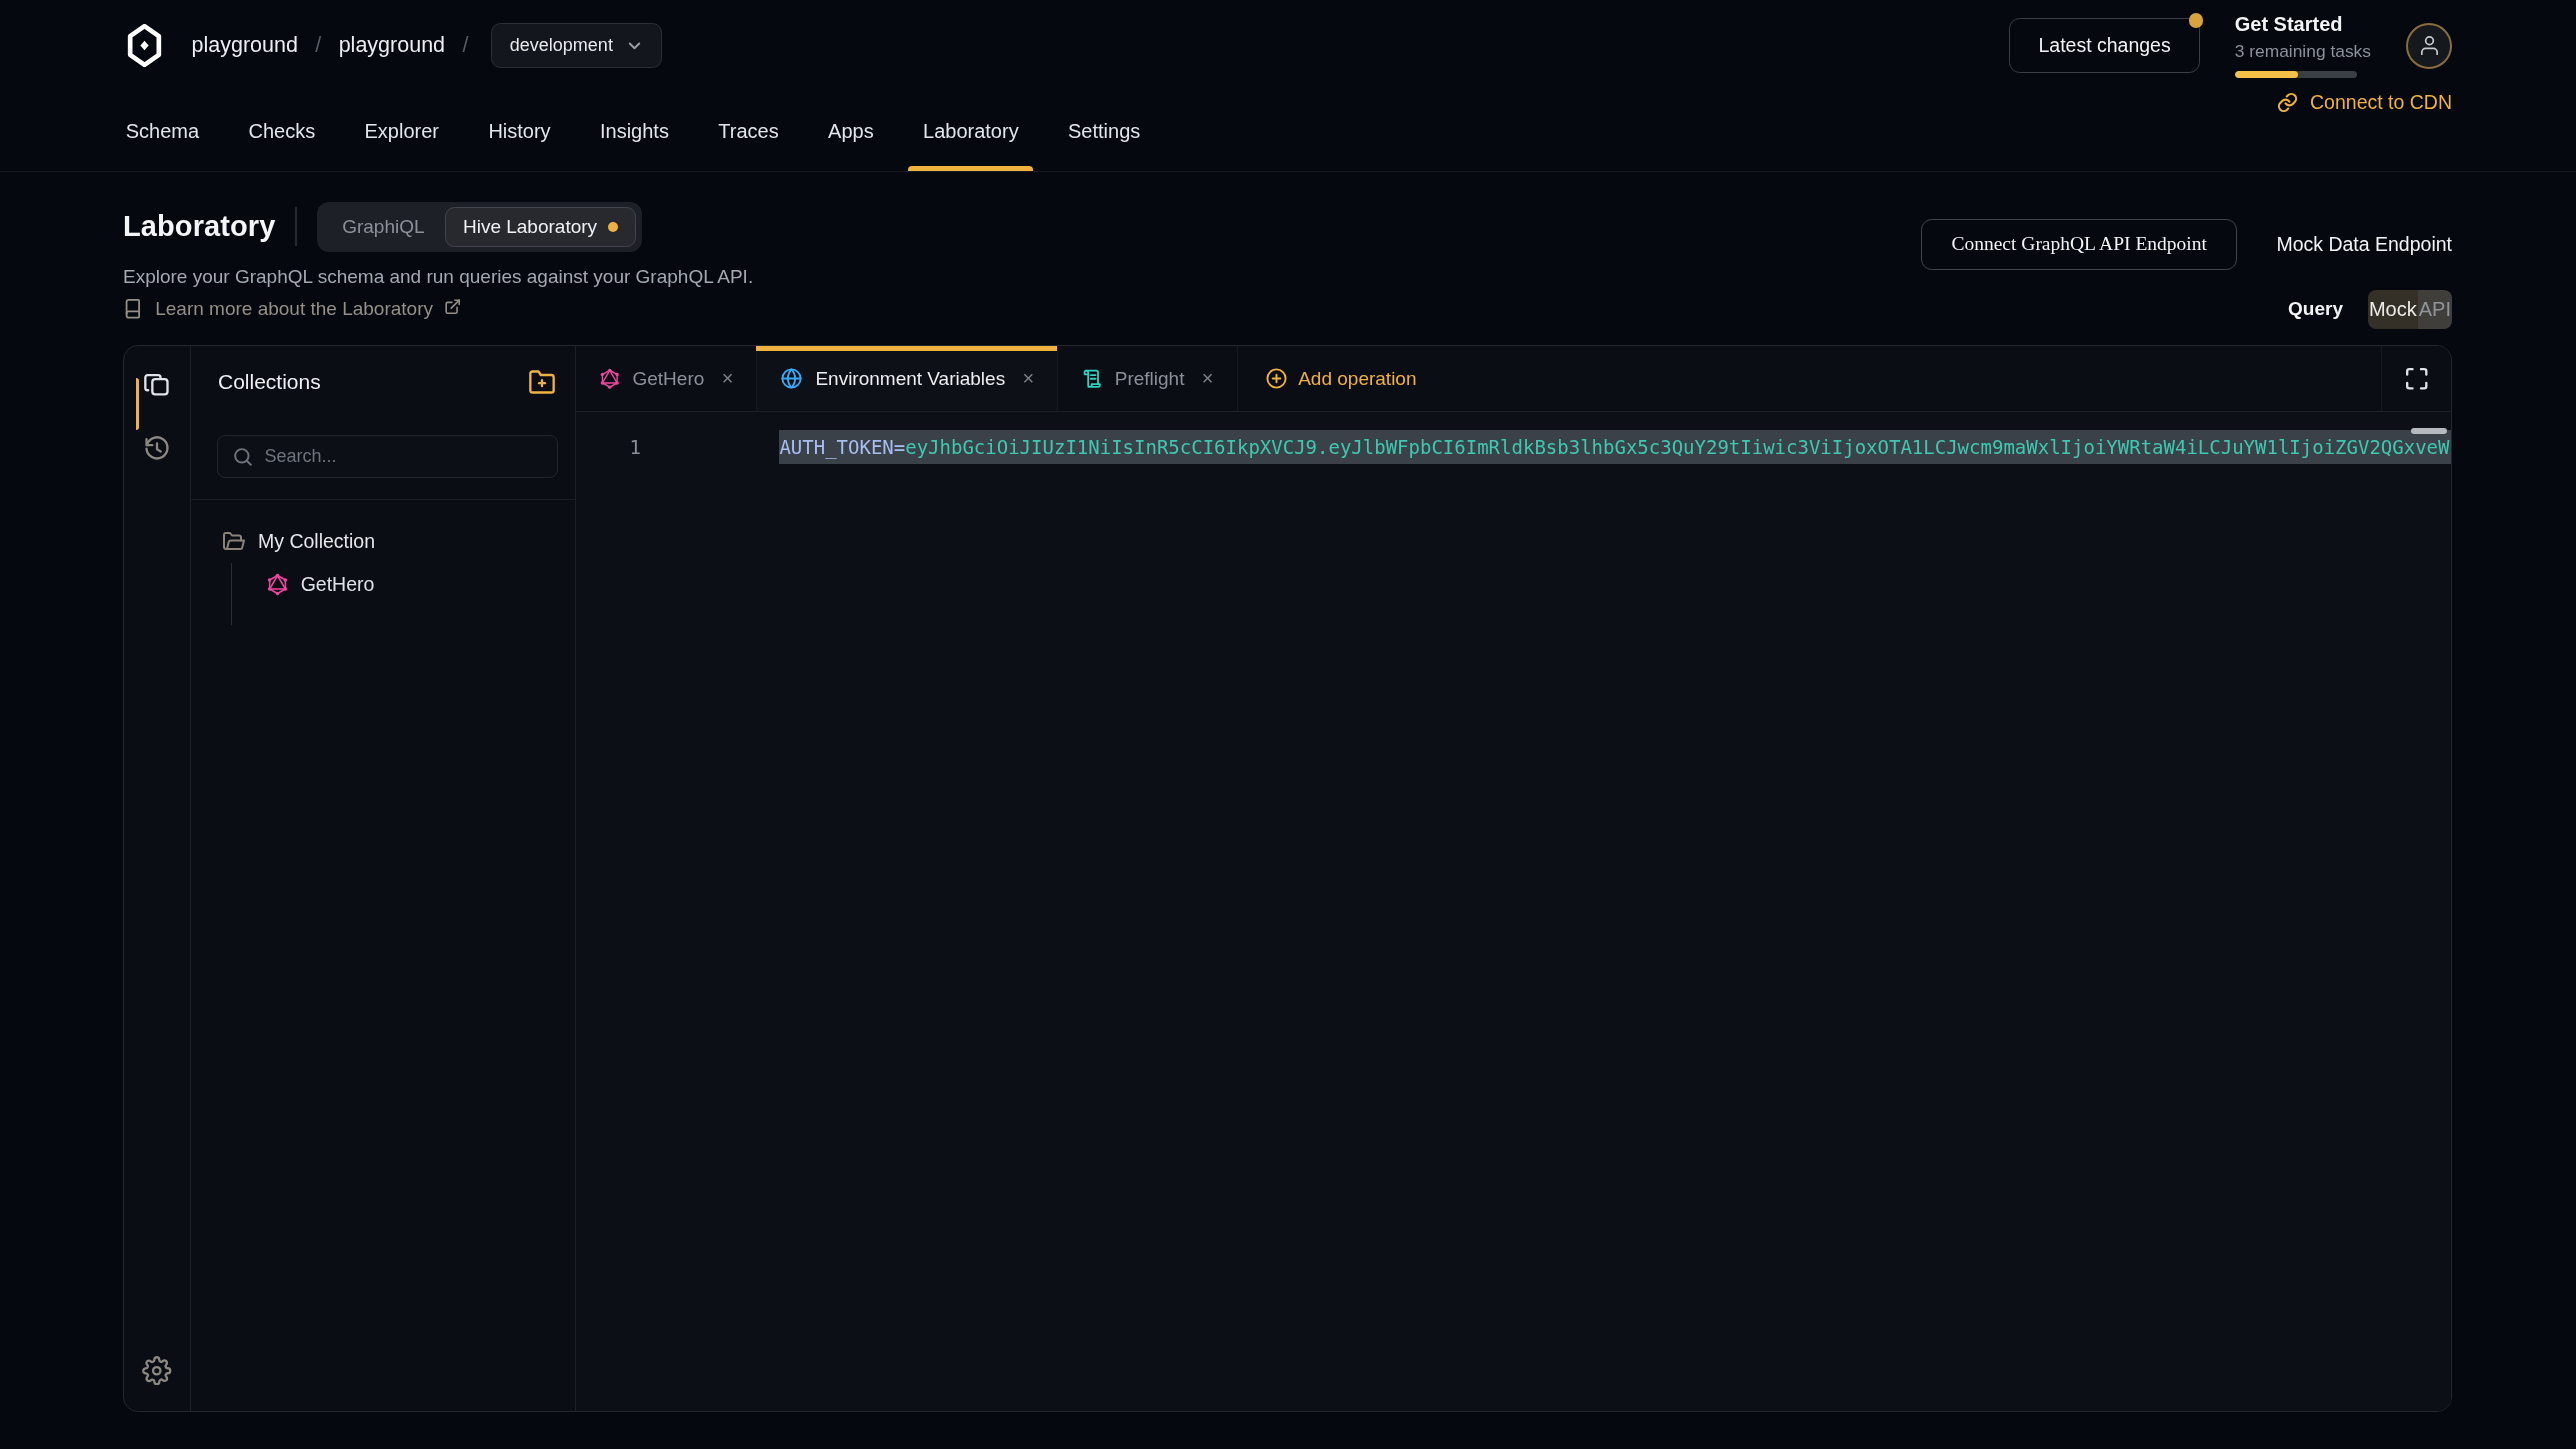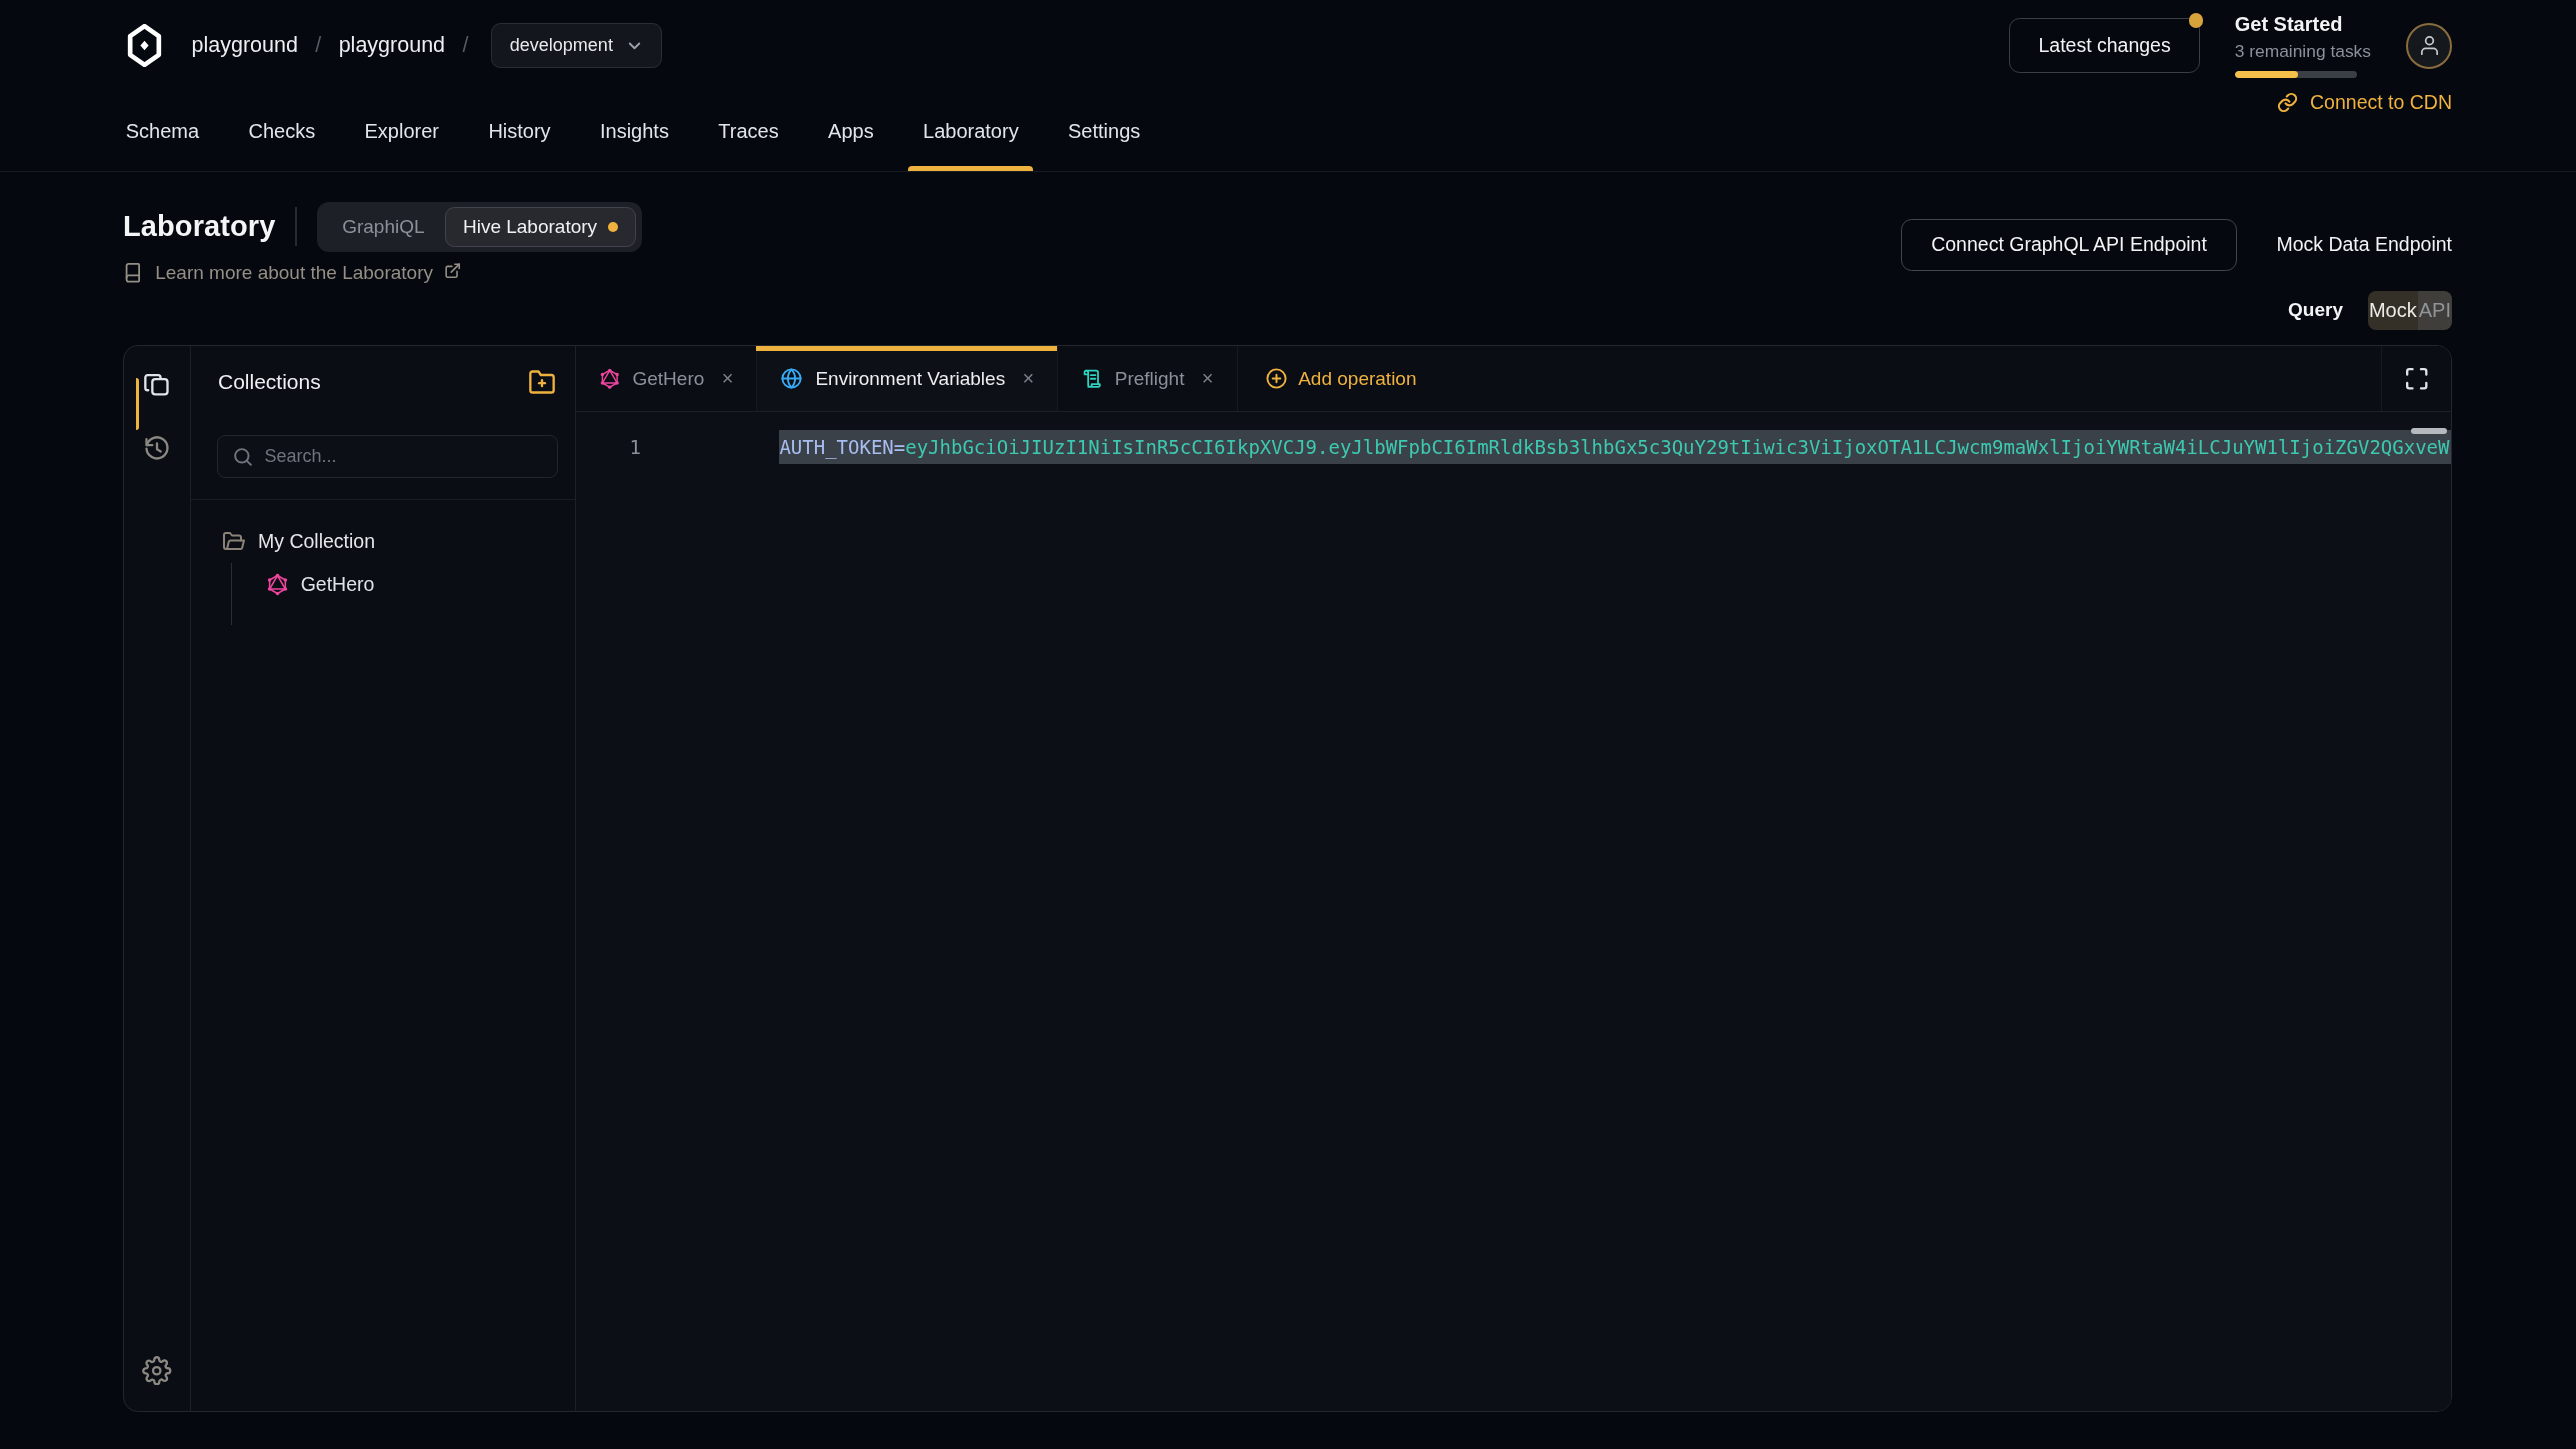--- a/index.html
+++ b/index.html
@@ -76,21 +76,21 @@
     display:flex;align-items:center;gap:10.7px;background:#27292f;border:1.3px solid #41444c;
     border-radius:9.4px;color:#f0f1f4;padding:8px 17.4px;
   }
   .mode-dot{width:10px;height:10px;border-radius:50%;background:var(--accent-yellow)}
   .hero-desc{margin-top:13.4px;font-size:19px;color:#a3a9b1}
   .learn-row{margin-top:10px;display:flex;gap:10.7px;color:#968f85;font-size:19px;cursor:pointer;width:fit-content}
   .hero-right{position:absolute;top:47px;right:124px;display:flex;flex-direction:column;align-items:flex-end;gap:20px}
   .endpoint-row{display:flex;align-items:center;gap:39px}
   .connect-endpoint-btn{
     border:1.3px solid #43464d;border-radius:10.7px;padding:13.4px 29.5px;
-    font-size:19.5px;color:#f2f3f5;background:transparent;cursor:pointer;font-family:Liberation Sans, sans-serif;
+    font-size:19.5px;color:#f2f3f5;background:transparent;cursor:pointer;font-family:Liberation Serif, serif;
   }
   .mock-endpoint-btn{font-size:19.5px;color:#f2f3f5;background:none;border:none;cursor:pointer;font-family:inherit}
   .query-row{display:flex;align-items:center;gap:25px}
   .query-label{font-size:19px;font-weight:700;color:#f2f3f5}
   .seg{display:flex;border-radius:8px;overflow:hidden}
   .seg-opt{padding:8px 1px;font-size:20px;cursor:pointer}
   .seg-opt.active{background:#343028;color:#edebe6}
   .seg-opt.inactive{background:#403e3a;color:#8f949b}
 
   
@@ -215,20 +215,21 @@
     <div class="hero-title">Laboratory</div>
     <div class="hero-div"></div>
     <div class="mode-toggle">
       <div class="mode-opt">GraphiQL</div>
       <div class="mode-opt active">
         <span>Hive Laboratory</span>
         <span class="mode-dot"></span>
       </div>
     </div>
   </div>
+  <div class="hero-desc">Explore your GraphQL schema and run queries against your GraphQL API.</div>
   <div class="learn-row">
     <svg width="21.5" height="21.5" viewBox="0 0 24 24" fill="none" stroke="currentColor" stroke-width="2" stroke-linecap="round" stroke-linejoin="round">
       <path d="M6.5 2H17a1 1 0 0 1 1 1v18a1 1 0 0 1-1 1H6.5A2.5 2.5 0 0 1 4 19.5v-15A2.5 2.5 0 0 1 6.5 2z"></path>
       <path d="M4 17.5A2.5 2.5 0 0 1 6.5 15H18"></path>
     </svg>
     <span>Learn more about the Laboratory</span>
     <svg width="17.4" height="17.4" viewBox="0 0 24 24" fill="none" stroke="currentColor" stroke-width="2.2" stroke-linecap="round" stroke-linejoin="round">
       <path d="M18 13v6a2 2 0 0 1-2 2H5a2 2 0 0 1-2-2V8a2 2 0 0 1 2-2h6"></path>
         <path d="M15 3h6v6"></path>
         <path d="M10 14 21 3"></path>

